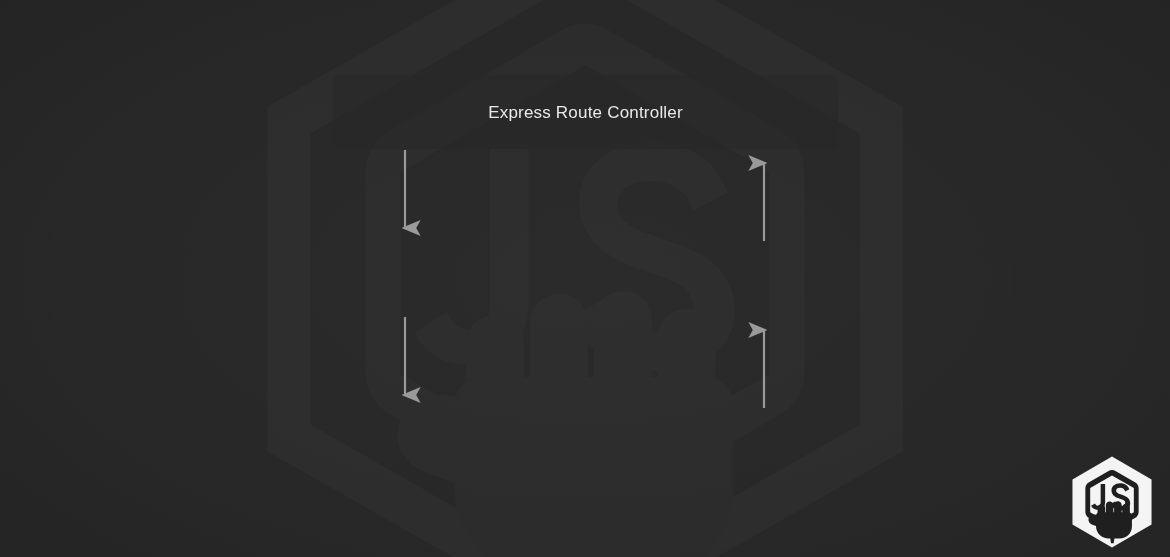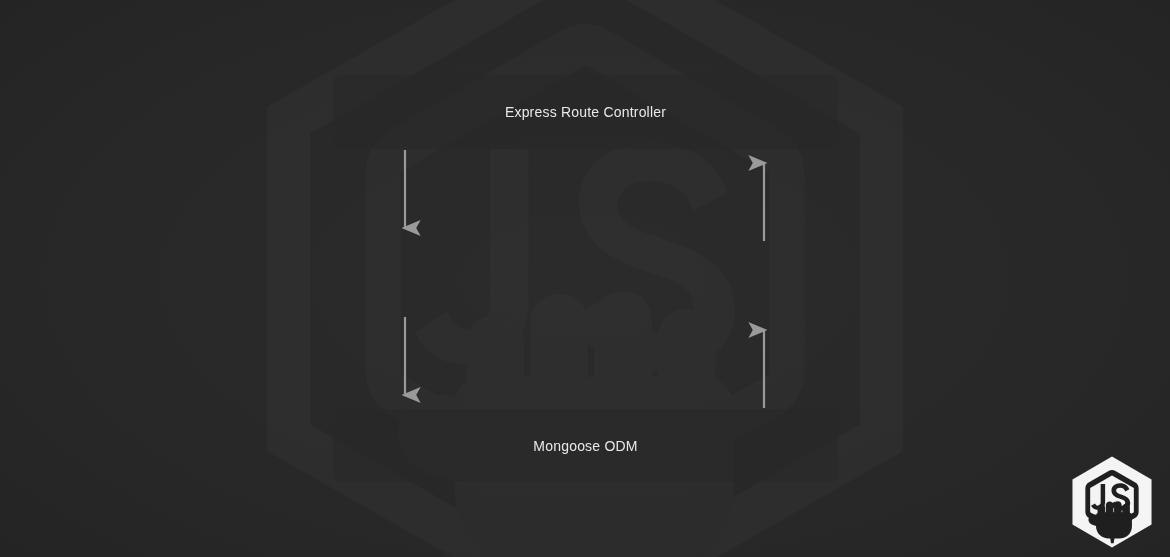--- a/index.html
+++ b/index.html
@@ -52,21 +52,21 @@
     display: flex;
     align-items: center;
     justify-content: center;
   }
   .node {
     border-color: #22dd22;
     box-shadow: 0 0 0 0 rgba(34,221,34,0);
   }
   .node-label {
     color: #e9e9e9;
-    font-size: 14px;
+    font-size: 17px;
     font-weight: 400;
     letter-spacing: 0.2px;
     line-height: 1;
     white-space: nowrap;
   }
   #node-0 { left: 333px; top: 75px;  width: 505px; height: 74px; }
   #node-1 { left: 333px; top: 242px; width: 505px; height: 73px; }
   #node-2 { left: 333px; top: 409px; width: 505px; height: 73px; }
 
   .arrows {
@@ -152,23 +152,20 @@
 
     <g>
       <line x1="764" y1="408" x2="764" y2="330" stroke="#9a9a9a" stroke-width="2.2" marker-end="url(#arrow-up)"></line>
     </g>
   </svg>
 
   <div class="diagram">
     <div class="node" id="node-0">
       <span class="node-label">Express Route Controller</span>
     </div>
-    <div class="node" id="node-2">
-      <span class="node-label">Mongoose ODM</span>
-    </div>
   </div>
 
   <svg class="badge-logo" viewBox="0 0 512 545" aria-hidden="true">
 
     <path d="M256 8 L486 141 L486 404 L256 537 L26 404 L26 141 Z" fill="#f4f4f4"></path>
     <g fill="#1f1f1f">
 
       <path d="M256 86 C263 86 270 88 276 92 L392 159 C404 166 411 179 411 193 L411 330
                C411 344 404 357 392 364 L276 431 C270 435 263 437 256 437
                C249 437 242 435 236 431 L120 364 C108 357 101 344 101 330 L101 193

